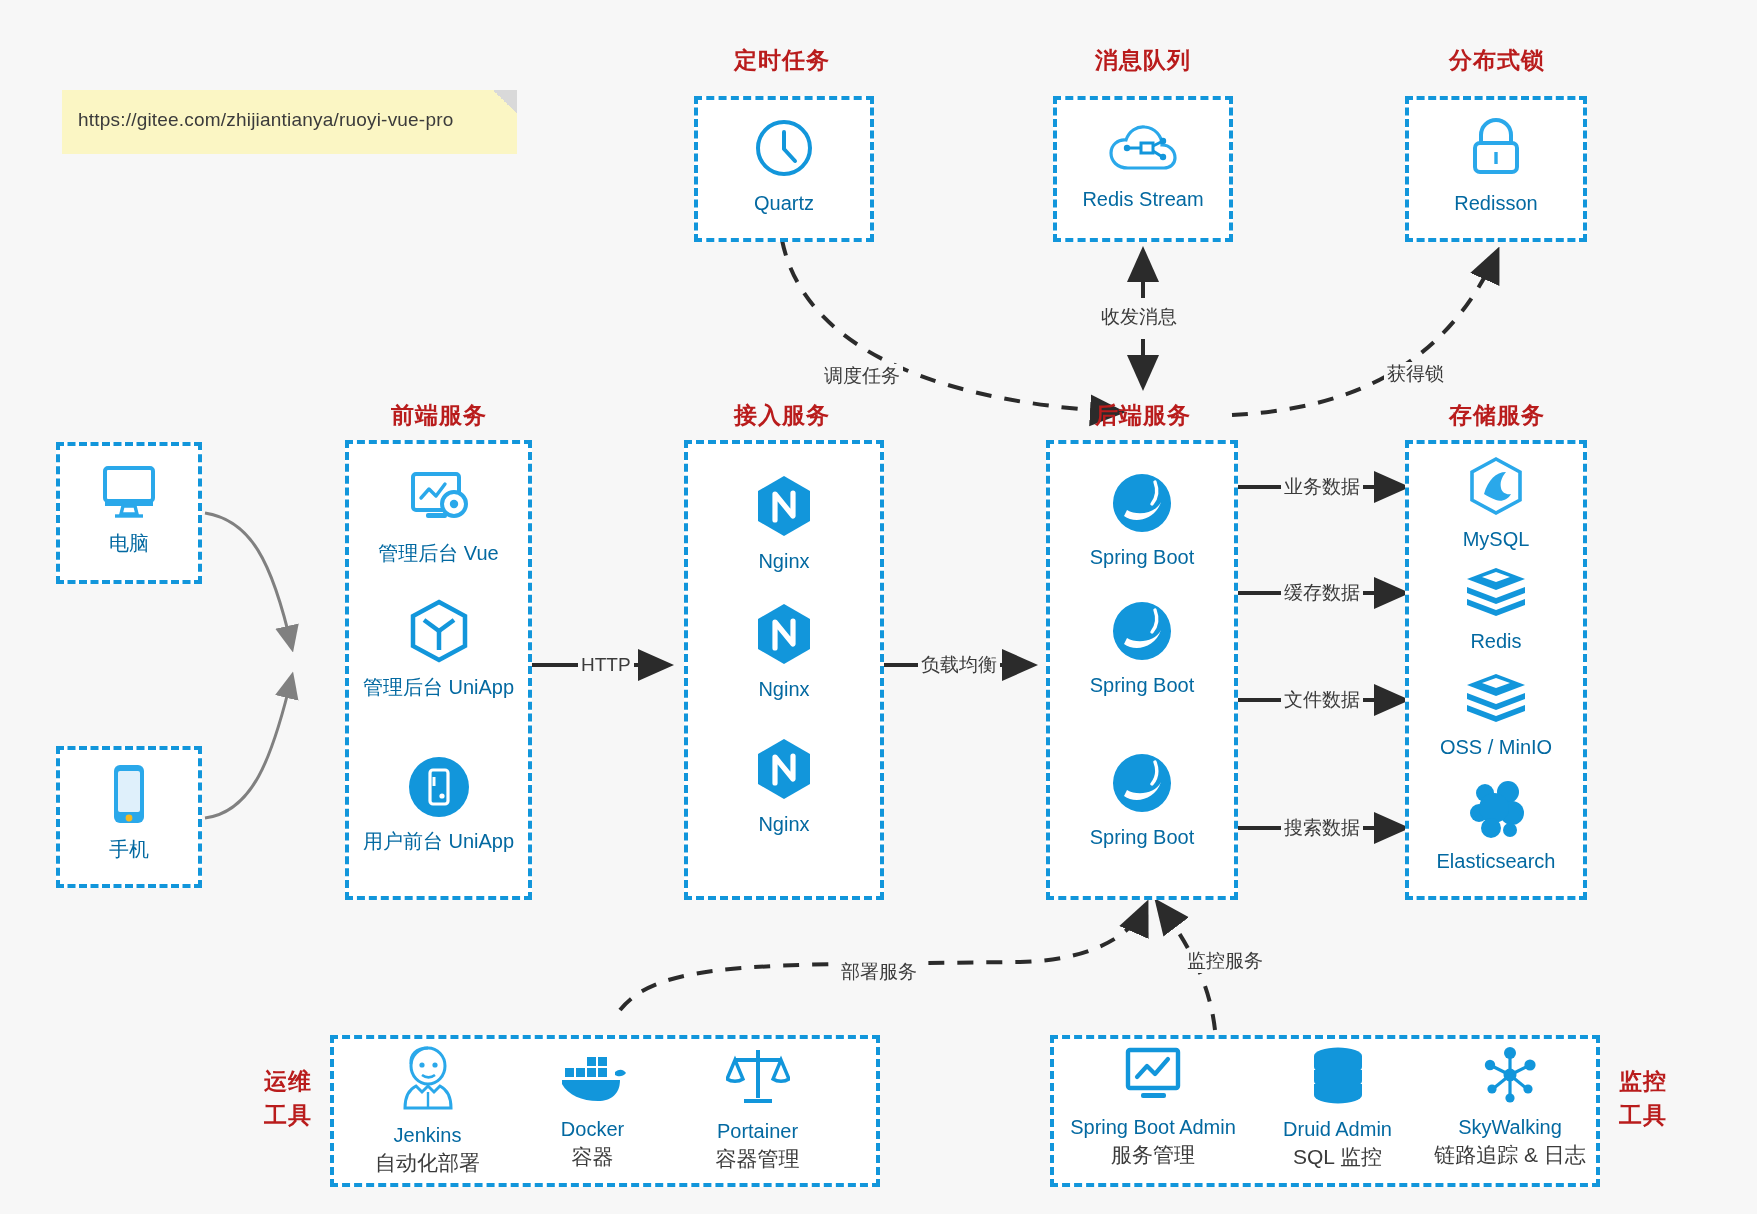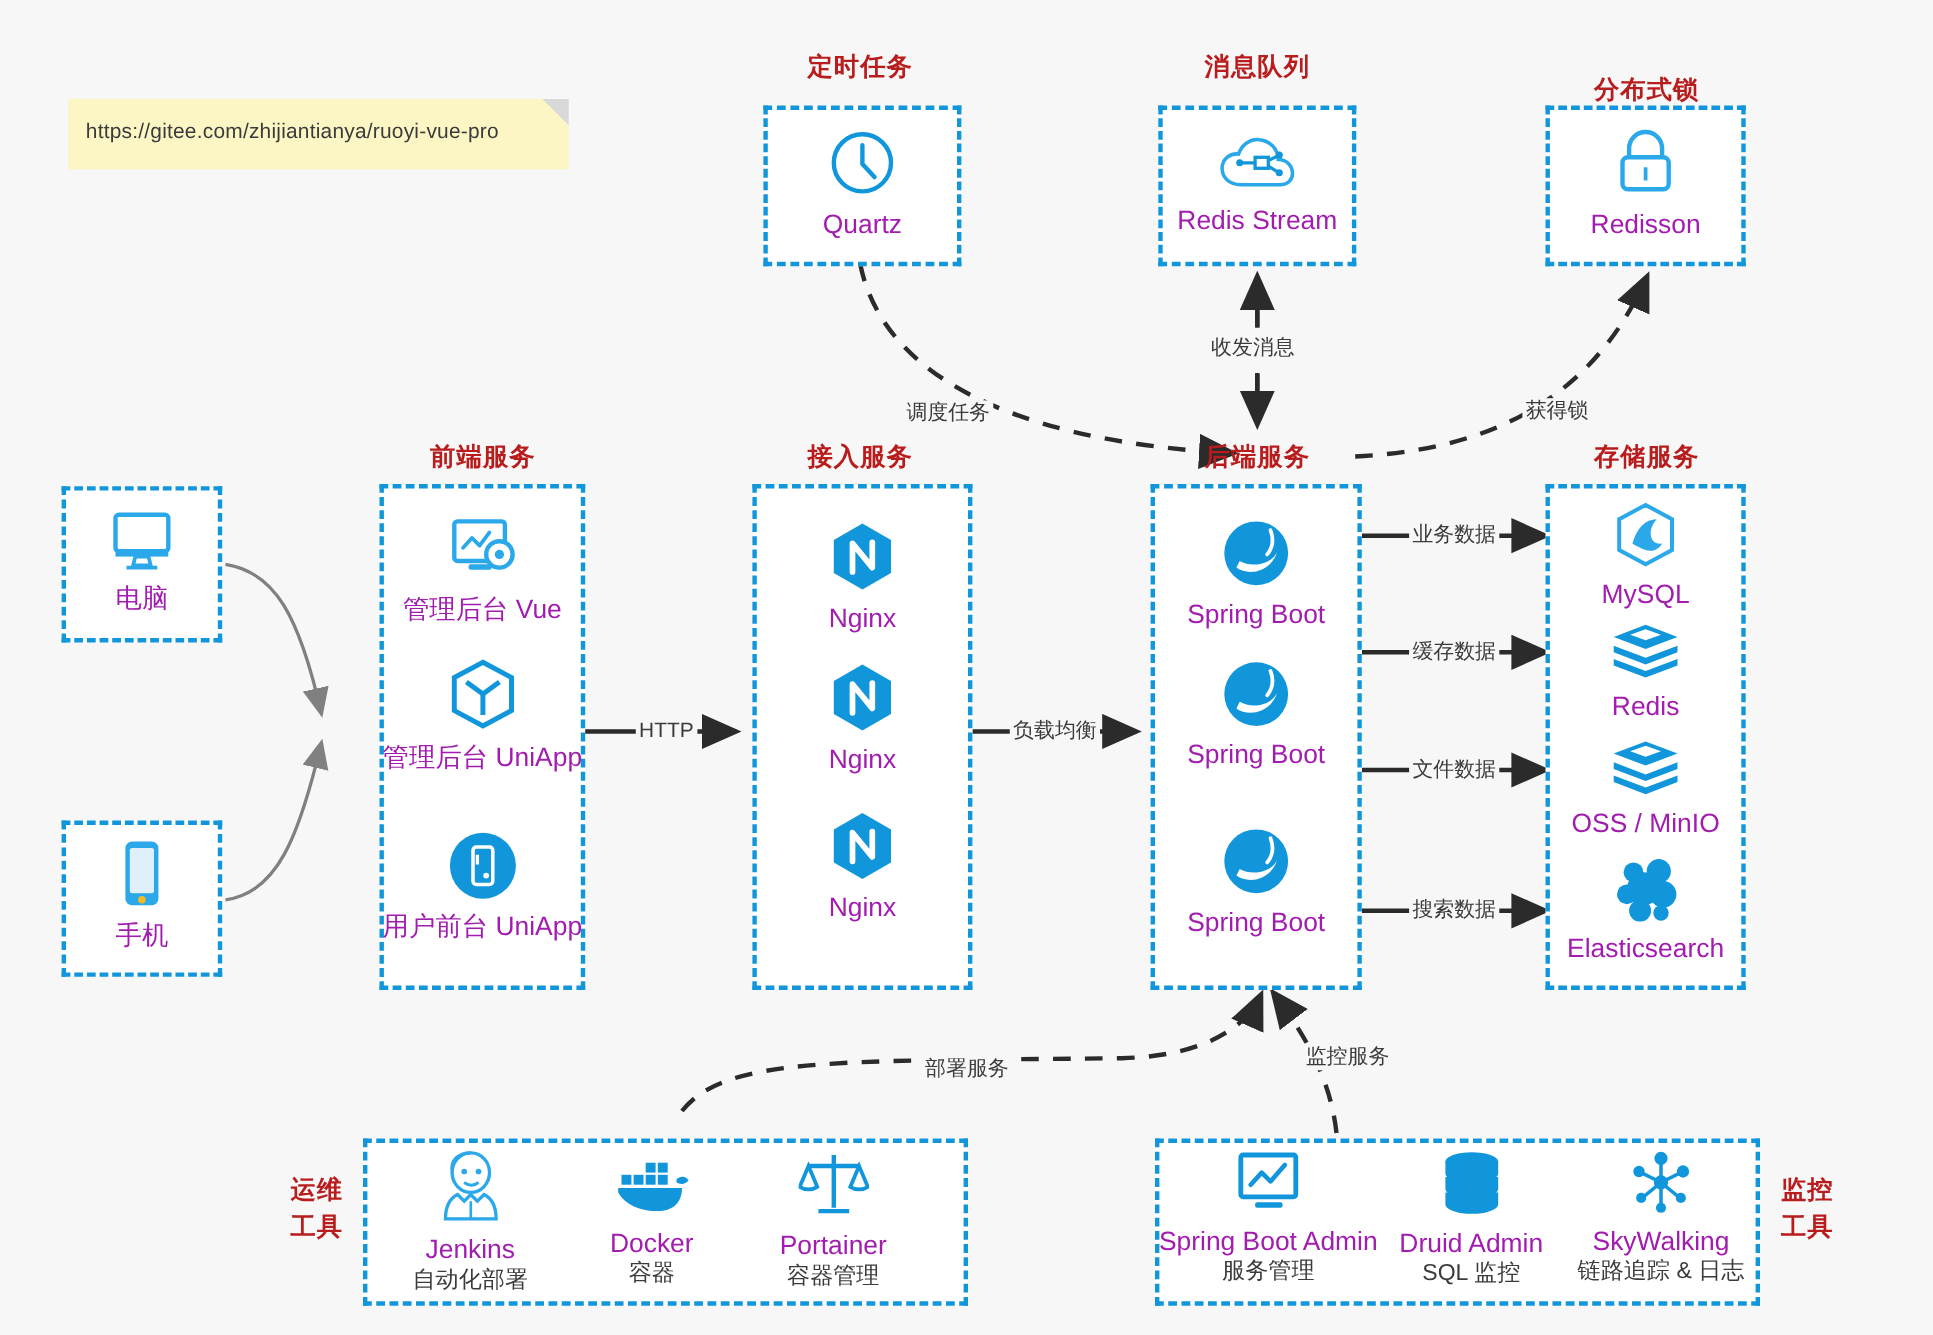--- a/index.html
+++ b/index.html
@@ -41,21 +41,21 @@
     background:#ffffff;
     border:4px dashed #1296db;
     box-sizing:border-box;
   }
 
   
   .node{
     position:absolute;text-align:center;
     display:flex;flex-direction:column;align-items:center;justify-content:flex-start;
   }
-  .node .cap{font-size:24px;color:#a21caf;line-height:27px;white-space:nowrap;margin-top:6px;}
+  .node .cap{font-size:20px;color:#0369a1;line-height:27px;white-space:nowrap;margin-top:6px;}
   .node .cap2{font-size:21px;color:#3b3b3b;line-height:27px;white-space:nowrap;}
   .ico{display:block;}
 
   
   .elabel{
     position:absolute;background:#f7f7f7;
     font-size:19px;color:#3b3b3b;white-space:nowrap;
     padding:0 3px;line-height:24px;
   }
 </style>
@@ -126,21 +126,21 @@
         <circle cx="19" cy="26" r="3.2" fill="#1296db"></circle>
         <line x1="45" y1="24" x2="53" y2="20" stroke="#1296db" stroke-width="3"></line>
         <circle cx="55" cy="19" r="3.2" fill="#1296db"></circle>
         <line x1="45" y1="29" x2="53" y2="34" stroke="#1296db" stroke-width="3"></line>
         <circle cx="55" cy="35" r="3.2" fill="#1296db"></circle>
       </svg>
     </span>
     <span class="cap">Redis Stream</span>
   </div>
 
-  <div class="gtitle" style="left:1415px;top:45px;width:164px;margin-top:21px;">分布式锁</div>
+  <div class="gtitle" style="left:1415px;top:45px;width:164px;">分布式锁</div>
   <div class="box" style="left:1405px;top:96px;width:182px;height:146px;"></div>
   <div class="node" style="left:1405px;top:114px;width:182px;">
     <span class="ico">
       <svg width="60" height="66" viewBox="0 0 60 66">
         <path d="M15 30 L15 21 A15 15 0 0 1 45 21 L45 30" fill="none" stroke="#2aa8ea" stroke-width="4"></path>
         <rect x="9" y="29" width="42" height="29" rx="5" fill="none" stroke="#2aa8ea" stroke-width="4"></rect>
         <line x1="30" y1="38" x2="30" y2="50" stroke="#2aa8ea" stroke-width="3.4"></line>
       </svg>
     </span>
     <span class="cap">Redisson</span>

